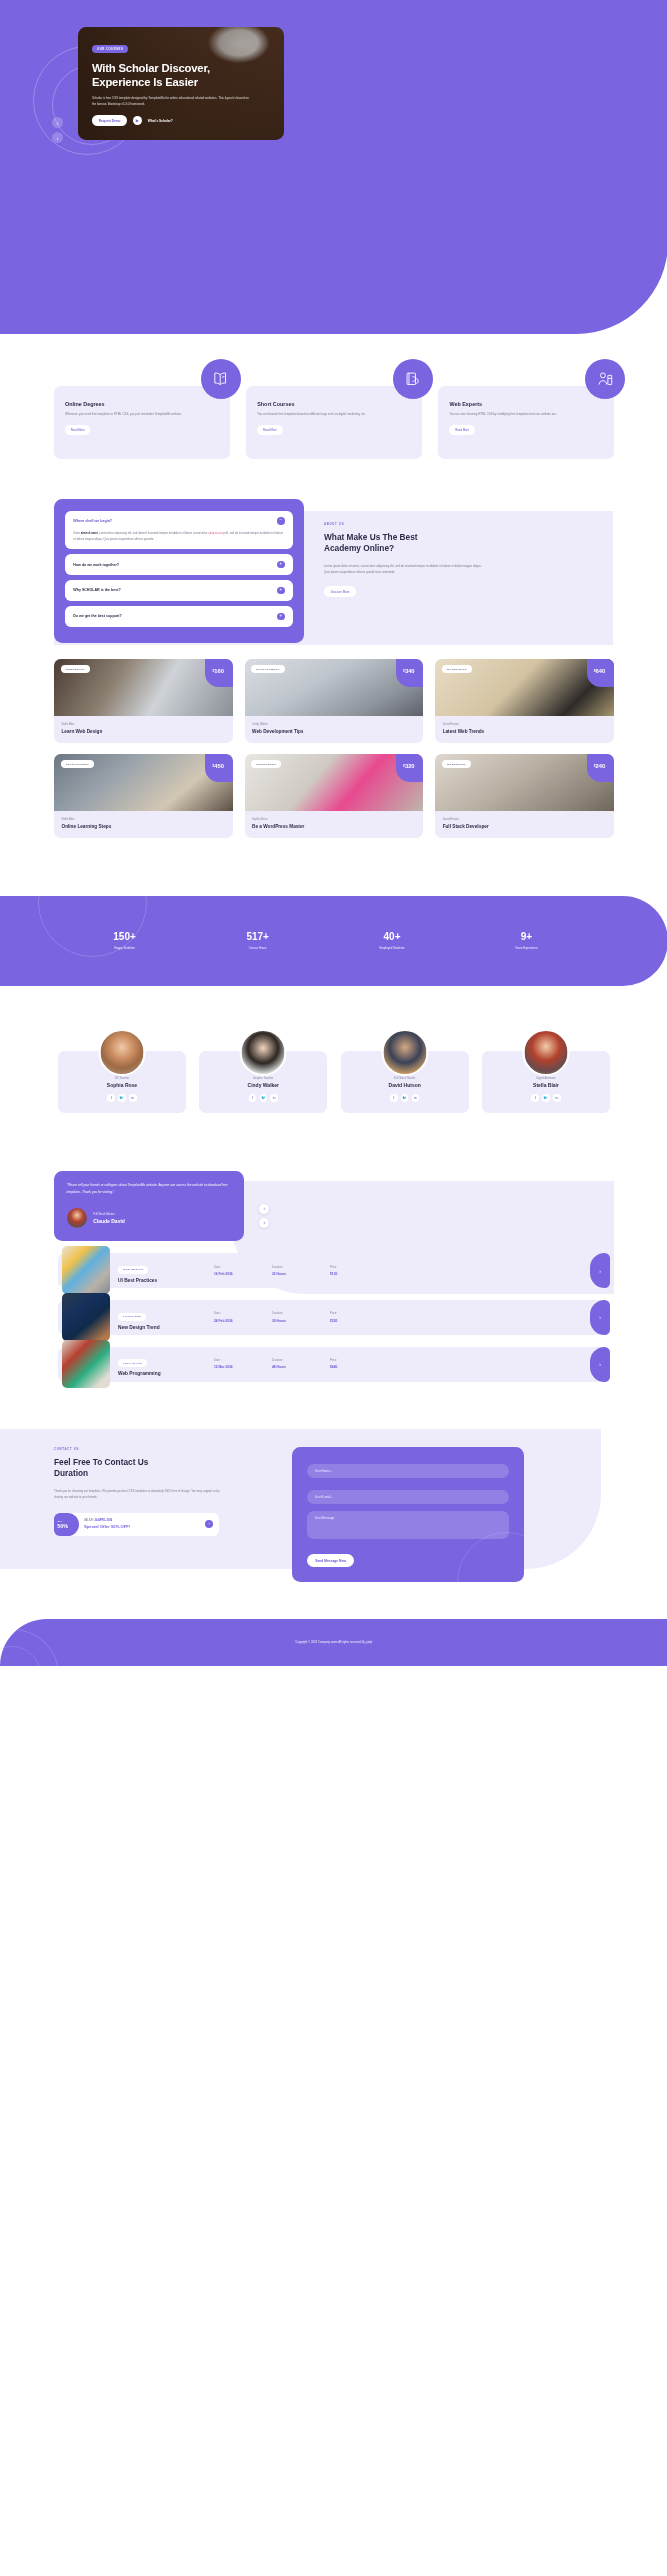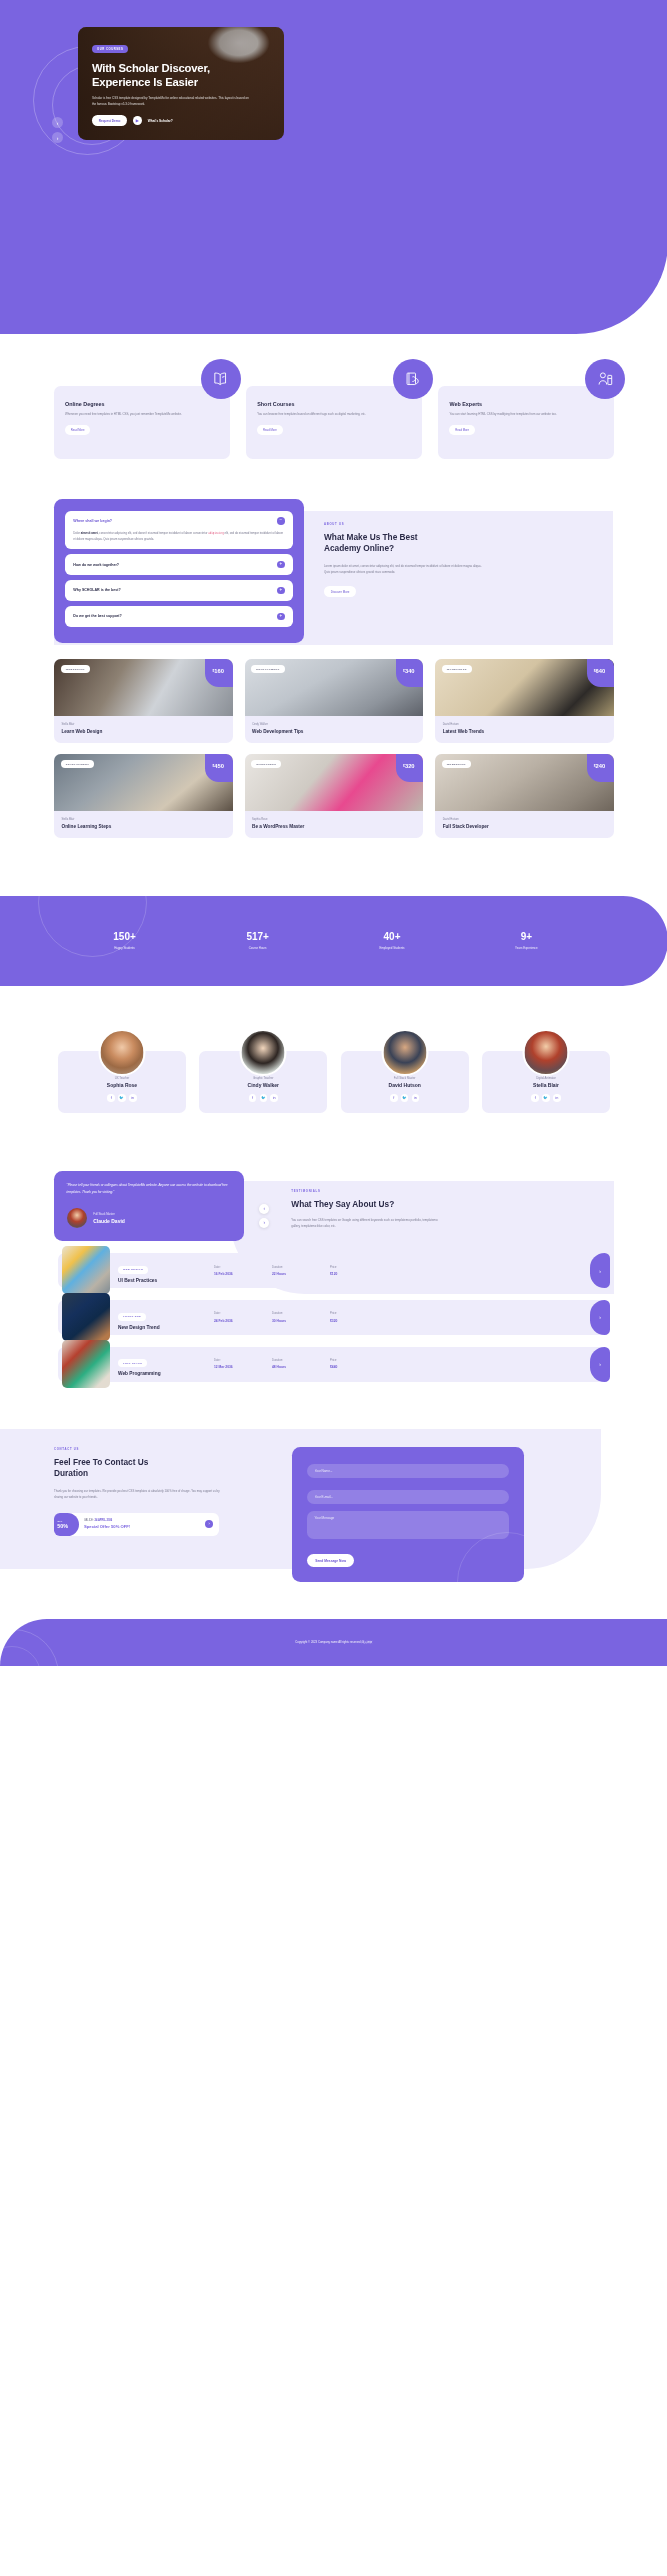--- a/index.html
+++ b/index.html
@@ -663,25 +663,20 @@
           <div>
             <div class="testi-role">Full Stack Master</div>
             <div class="testi-name">Claude David</div>
           </div>
         </div>
       </div>
       <div class="testi-navs">
         <div>‹</div>
         <div>›</div>
       </div>
-      <div class="testi-txt">
-        <div class="eyebrow">TESTIMONIALS</div>
-        <h2>What They Say About Us?</h2>
-        <p>You can search free CSS templates on Google using different keywords such as templatemo portfolio, templatemo gallery, templatemo blue color, etc.</p>
-      </div>
     </div>
   </section>
 
   <section>
 
     <div class="events">
       <div class="erow">
         <div class="eimg e0"></div>
         <div class="ecol">
           <span class="epill">WEB DESIGN</span>

